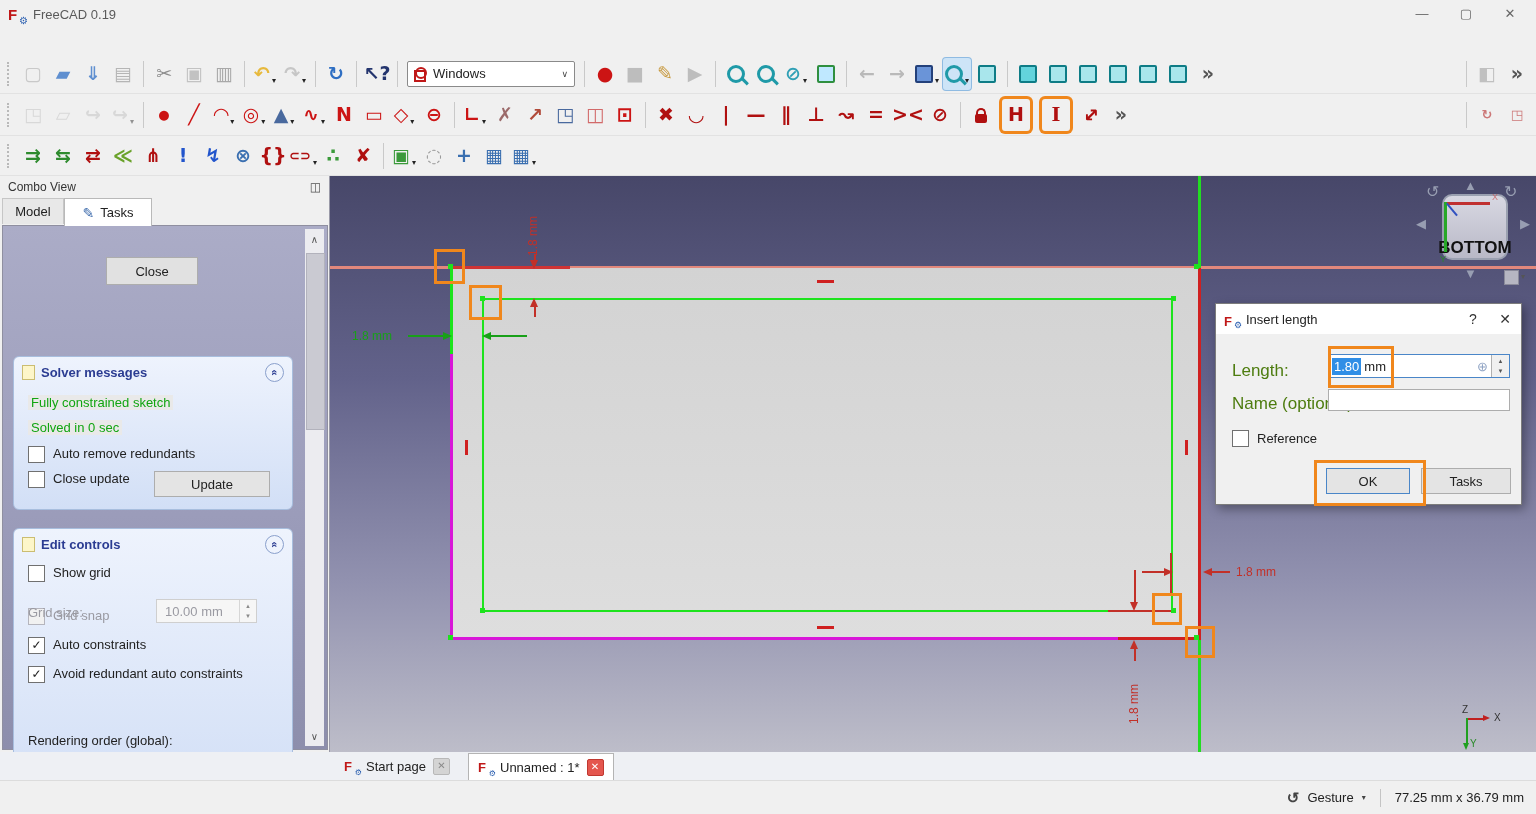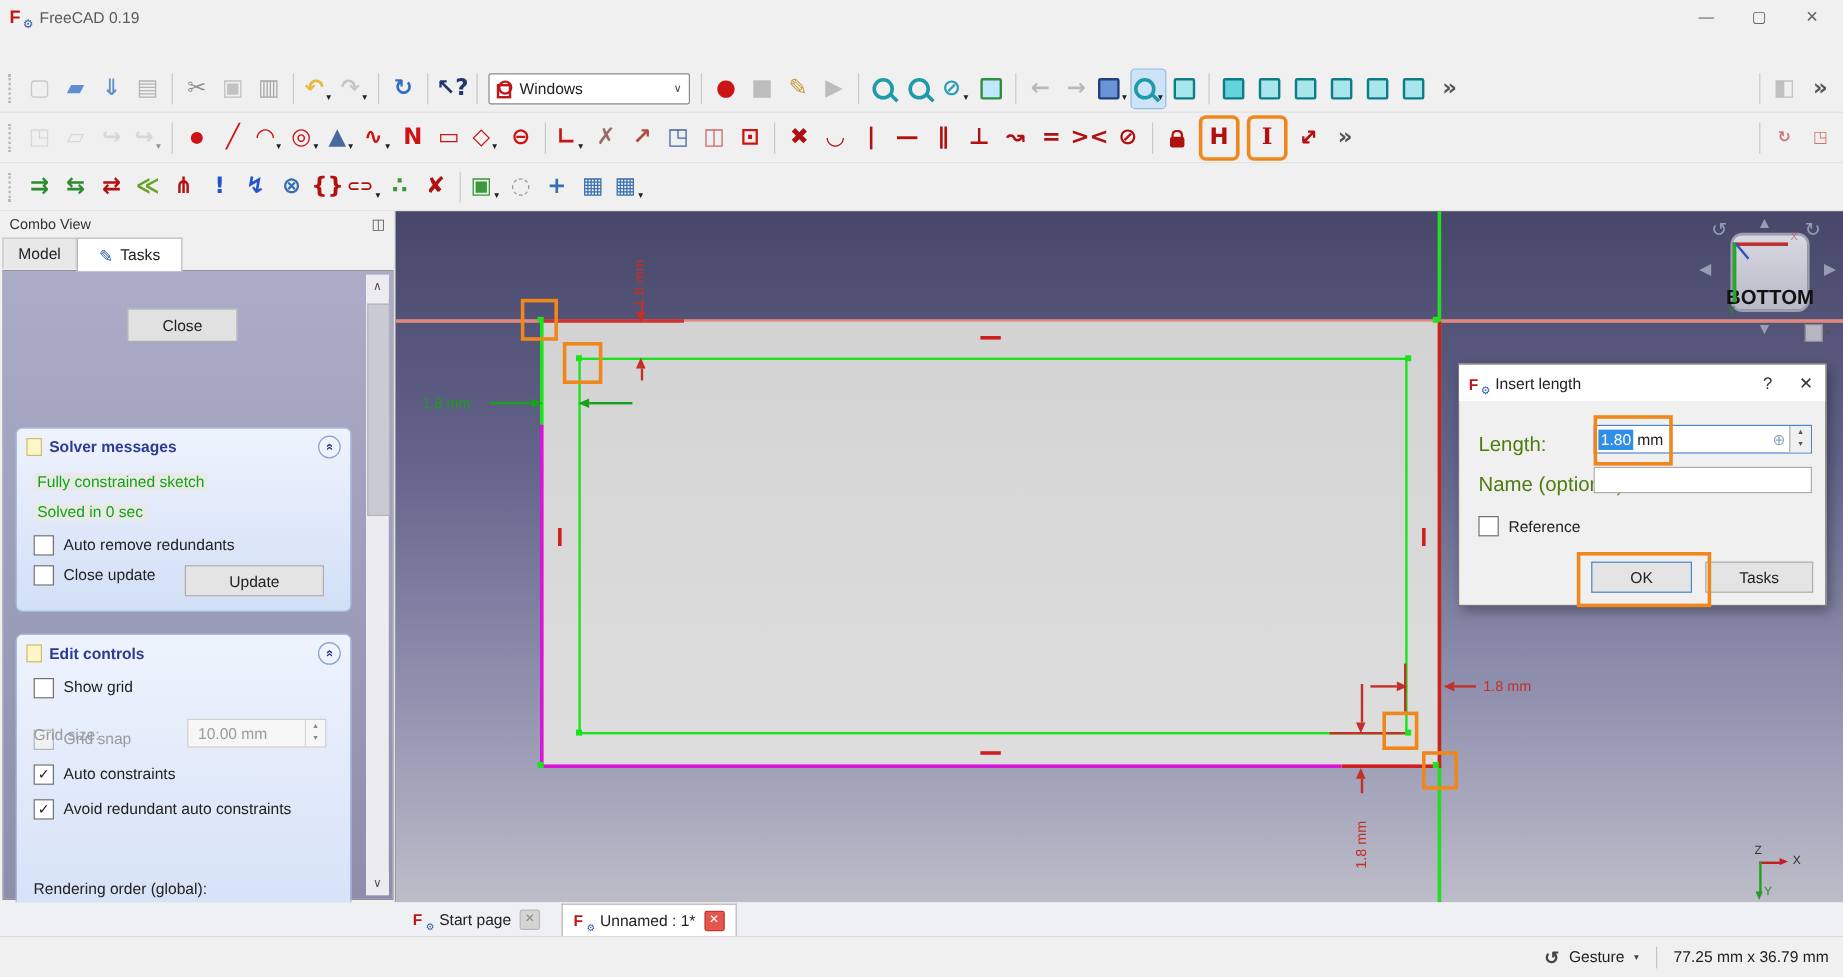--- a/index.html
+++ b/index.html
@@ -485,21 +485,21 @@
           <span class="grouptitle">Edit controls</span>
           <span class="collbtn">
               <span>«</span>
             </span>
         </div>
         <div class="cbrow" style="margin-top:6px">
           <span class="cb"></span>
           <span>Show grid</span>
         </div>
         <div style="position:absolute;left:14px;top:76px;font-size:13px" class="dislbl">Grid size:</div>
-        <div class="spinfield" style="position:absolute;left:142px;top:70px;width:116px">
+        <div class="spinfield" style="position:absolute;left:142px;top:70px;width:101px">
           <span>10.00 mm</span>
           <span class="spincol">
               <span>▲</span>
               <span>▼</span>
             </span>
         </div>
         <div class="cbrow" style="margin-top:26px">
           <span class="cb dis"></span>
           <span class="dislbl">Grid snap</span>
         </div>

